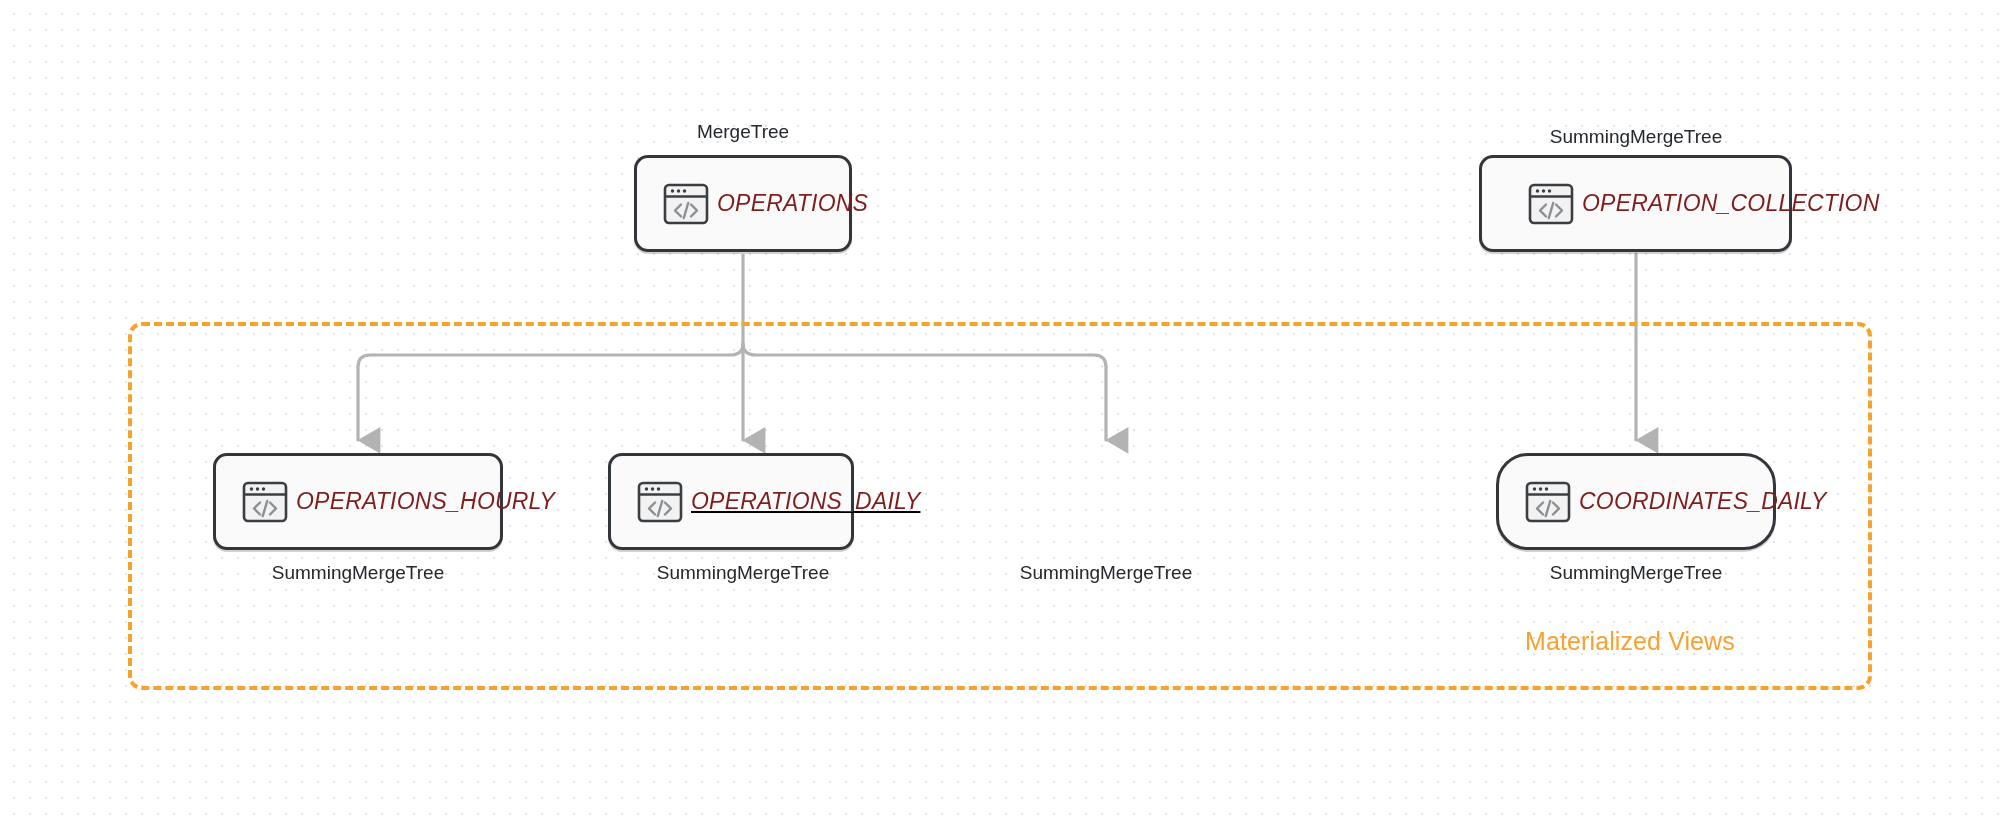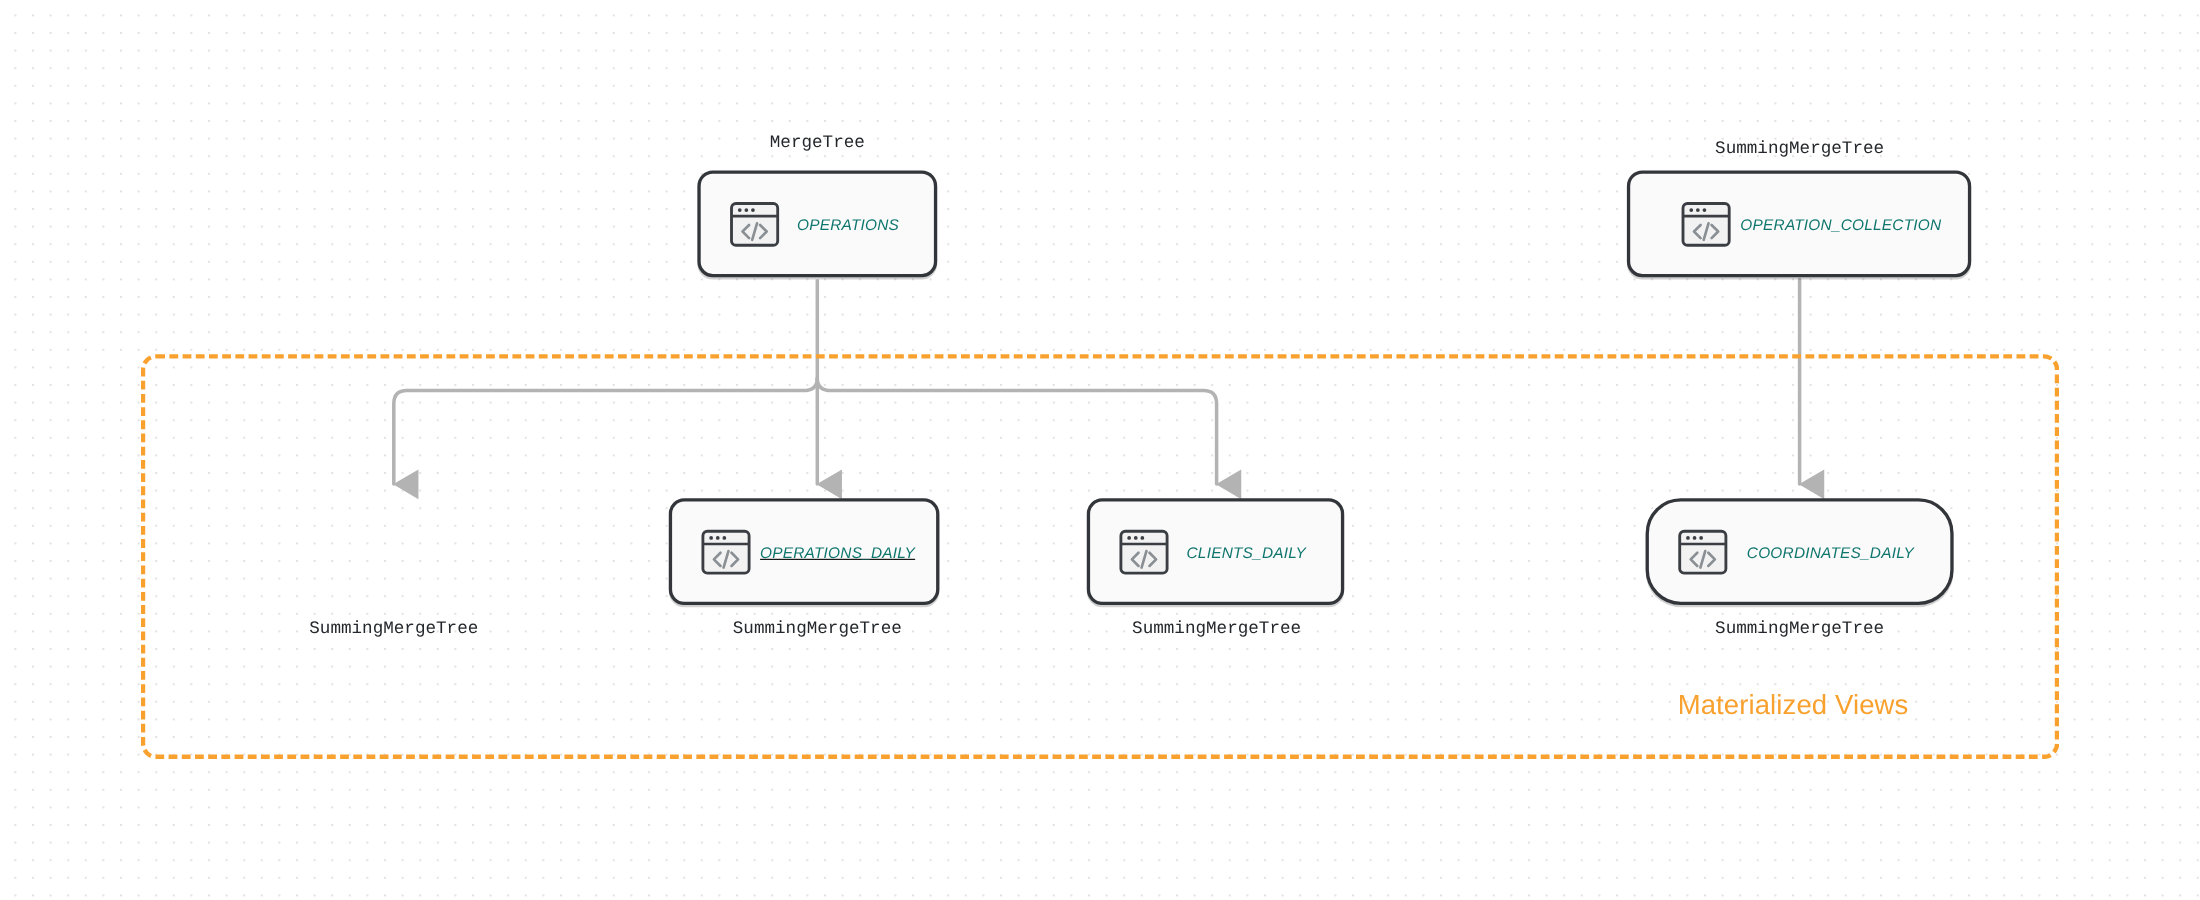--- a/index.html
+++ b/index.html
@@ -71,33 +71,33 @@
     margin-right: 8px;
     width: 46px;
     height: 42px;
     display: block;
   }
   .node .node-title {
     flex: 1 1 auto;
     text-align: center;
     padding-right: 24px;
     font-style: italic;
-    font-size: 14px;
-    color: #0f766e;
+    font-size: 23px;
+    color: #7f1d1d;
     font-family: "Liberation Sans", sans-serif;
     white-space: nowrap;
     letter-spacing: 0.2px;
   }
 
   
   .engine-label {
     position: absolute;
-    font-size: 16px;
+    font-size: 19px;
     color: #24282c;
-    font-family: Liberation Mono, monospace;
+    font-family: Liberation Sans, sans-serif;
     white-space: nowrap;
     text-align: right;
     transform: translateX(-50%);
   }
 </style>
 </head>
 <body>
 
 <div id="canvas">
 
@@ -147,50 +147,50 @@
       <circle cx="9.5" cy="8" r="1.7" fill="#3a3e43"></circle>
       <circle cx="15.5" cy="8" r="1.7" fill="#3a3e43"></circle>
       <circle cx="21.5" cy="8" r="1.7" fill="#3a3e43"></circle>
       <path d="M 18 21.5 L 12 27.5 L 18 33.5" fill="none" stroke="#8a8f94" stroke-width="2.4" stroke-linecap="round" stroke-linejoin="round"></path>
       <path d="M 28 21.5 L 34 27.5 L 28 33.5" fill="none" stroke="#8a8f94" stroke-width="2.4" stroke-linecap="round" stroke-linejoin="round"></path>
       <line x1="25.2" y1="20" x2="20.8" y2="35" stroke="#8a8f94" stroke-width="2.4" stroke-linecap="round"></line>
     </svg>
     <span class="node-title">OPERATION_COLLECTION</span>
   </div>
 
+  <div class="node" style="left:213px; top:453px; width:290px; height:97px;">
+    <svg class="node-icon" viewBox="0 0 46 42" xmlns="http://www.w3.org/2000/svg">
+      <rect x="2" y="2" width="42" height="38" rx="4" ry="4" fill="#f2f2f2" stroke="#3a3e43" stroke-width="2.6"></rect>
+      <line x1="2" y1="13.5" x2="44" y2="13.5" stroke="#3a3e43" stroke-width="2.4"></line>
+      <circle cx="9.5" cy="8" r="1.7" fill="#3a3e43"></circle>
+      <circle cx="15.5" cy="8" r="1.7" fill="#3a3e43"></circle>
+      <circle cx="21.5" cy="8" r="1.7" fill="#3a3e43"></circle>
+      <path d="M 18 21.5 L 12 27.5 L 18 33.5" fill="none" stroke="#8a8f94" stroke-width="2.4" stroke-linecap="round" stroke-linejoin="round"></path>
+      <path d="M 28 21.5 L 34 27.5 L 28 33.5" fill="none" stroke="#8a8f94" stroke-width="2.4" stroke-linecap="round" stroke-linejoin="round"></path>
+      <line x1="25.2" y1="20" x2="20.8" y2="35" stroke="#8a8f94" stroke-width="2.4" stroke-linecap="round"></line>
+    </svg>
+    <span class="node-title">OPERATIONS_HOURLY</span>
+  </div>
   <div class="engine-label" style="left:358px; top:562px;">SummingMergeTree</div>
 
   <div class="node" style="left:608px; top:453px; width:246px; height:97px;text-decoration:underline;">
     <svg class="node-icon" viewBox="0 0 46 42" xmlns="http://www.w3.org/2000/svg">
       <rect x="2" y="2" width="42" height="38" rx="4" ry="4" fill="#f2f2f2" stroke="#3a3e43" stroke-width="2.6"></rect>
       <line x1="2" y1="13.5" x2="44" y2="13.5" stroke="#3a3e43" stroke-width="2.4"></line>
       <circle cx="9.5" cy="8" r="1.7" fill="#3a3e43"></circle>
       <circle cx="15.5" cy="8" r="1.7" fill="#3a3e43"></circle>
       <circle cx="21.5" cy="8" r="1.7" fill="#3a3e43"></circle>
       <path d="M 18 21.5 L 12 27.5 L 18 33.5" fill="none" stroke="#8a8f94" stroke-width="2.4" stroke-linecap="round" stroke-linejoin="round"></path>
       <path d="M 28 21.5 L 34 27.5 L 28 33.5" fill="none" stroke="#8a8f94" stroke-width="2.4" stroke-linecap="round" stroke-linejoin="round"></path>
       <line x1="25.2" y1="20" x2="20.8" y2="35" stroke="#8a8f94" stroke-width="2.4" stroke-linecap="round"></line>
     </svg>
     <span class="node-title">OPERATIONS_DAILY</span>
   </div>
   <div class="engine-label" style="left:743px; top:562px;">SummingMergeTree</div>
 
-  <div class="node" style="left:988px; top:453px; width:234px; height:97px;">
-    <svg class="node-icon" viewBox="0 0 46 42" xmlns="http://www.w3.org/2000/svg">
-      <rect x="2" y="2" width="42" height="38" rx="4" ry="4" fill="#f2f2f2" stroke="#3a3e43" stroke-width="2.6"></rect>
-      <line x1="2" y1="13.5" x2="44" y2="13.5" stroke="#3a3e43" stroke-width="2.4"></line>
-      <circle cx="9.5" cy="8" r="1.7" fill="#3a3e43"></circle>
-      <circle cx="15.5" cy="8" r="1.7" fill="#3a3e43"></circle>
-      <circle cx="21.5" cy="8" r="1.7" fill="#3a3e43"></circle>
-      <path d="M 18 21.5 L 12 27.5 L 18 33.5" fill="none" stroke="#8a8f94" stroke-width="2.4" stroke-linecap="round" stroke-linejoin="round"></path>
-      <path d="M 28 21.5 L 34 27.5 L 28 33.5" fill="none" stroke="#8a8f94" stroke-width="2.4" stroke-linecap="round" stroke-linejoin="round"></path>
-      <line x1="25.2" y1="20" x2="20.8" y2="35" stroke="#8a8f94" stroke-width="2.4" stroke-linecap="round"></line>
-    </svg>
-    <span class="node-title">CLIENTS_DAILY</span>
-  </div>
   <div class="engine-label" style="left:1106px; top:562px;">SummingMergeTree</div>
 
   <div class="node" style="left:1496px; top:453px; width:280px; height:97px;border-radius:32px;">
     <svg class="node-icon" viewBox="0 0 46 42" xmlns="http://www.w3.org/2000/svg">
       <rect x="2" y="2" width="42" height="38" rx="4" ry="4" fill="#f2f2f2" stroke="#3a3e43" stroke-width="2.6"></rect>
       <line x1="2" y1="13.5" x2="44" y2="13.5" stroke="#3a3e43" stroke-width="2.4"></line>
       <circle cx="9.5" cy="8" r="1.7" fill="#3a3e43"></circle>
       <circle cx="15.5" cy="8" r="1.7" fill="#3a3e43"></circle>
       <circle cx="21.5" cy="8" r="1.7" fill="#3a3e43"></circle>
       <path d="M 18 21.5 L 12 27.5 L 18 33.5" fill="none" stroke="#8a8f94" stroke-width="2.4" stroke-linecap="round" stroke-linejoin="round"></path>

